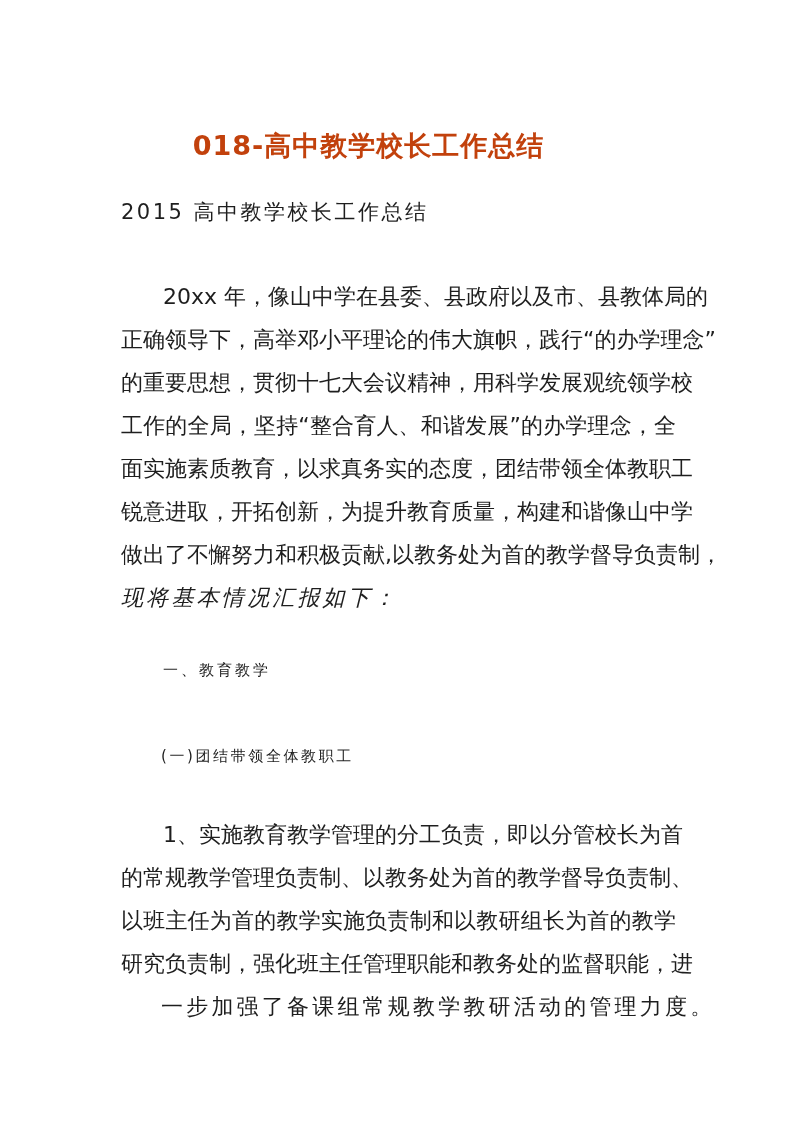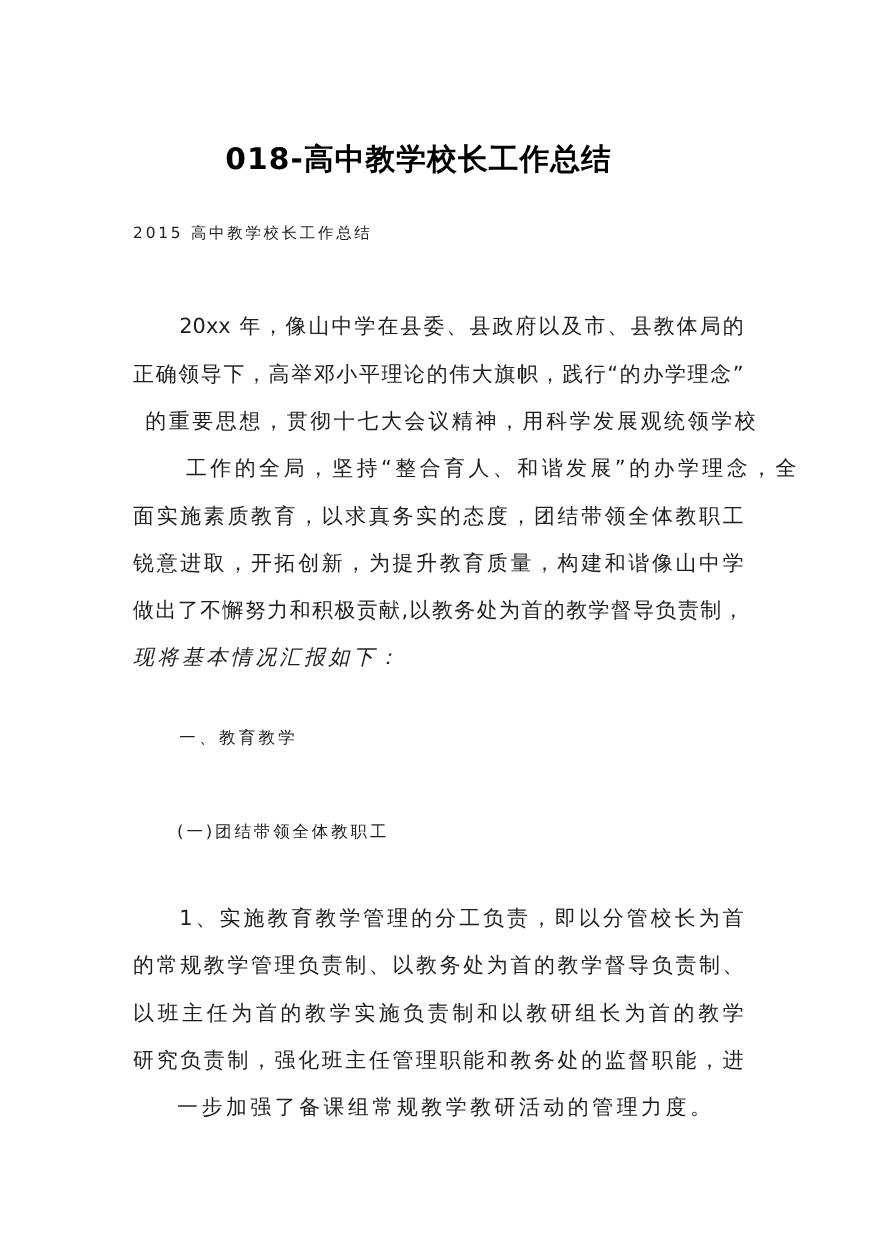--- a/index.html
+++ b/index.html
@@ -17,54 +17,54 @@
     }
     .page {
       position: absolute;
       left: 0; top: 0;
       width: 793px;
       height: 1122px;
       background: #ffffff;
     }
     .title {
       position: absolute;
-      left: 12px;
+      left: 0;
       width: 737px;
       top: 128px;
       text-align: center;
       font-size: 27px;
       font-weight: bold;
-      color: #000000;
+      color: #c2410c;
       letter-spacing: 1px;
       line-height: 36px;
     }
     .line {
       position: absolute;
       left: 121px;
       width: 555px;
-      font-size: 19px;
+      font-size: 22px;
       line-height: 26px;
       white-space: nowrap;
       letter-spacing: 3.2px;
       color: #1e1e1e;
     }
     .line.justify {
       text-align: justify;
       text-align-last: justify;
       letter-spacing: 0;
     }
     .line.indent {
       left: 163px;
       width: 513px;
     }
     .subtitle {
       position: absolute;
       left: 121px;
       top: 199px;
-      font-size: 14px;
+      font-size: 21px;
       line-height: 26px;
       letter-spacing: 2.5px;
       color: #1e1e1e;
       white-space: nowrap;
     }
     .heading {
       position: absolute;
       font-size: 15px;
       line-height: 26px;
       letter-spacing: 3px;
@@ -77,22 +77,22 @@
 
 <div class="page">
 
   <div class="title">018-高中教学校长工作总结</div>
 
   <div class="subtitle">2015 高中教学校长工作总结</div>
 
   <div>
     <div class="line justify indent" style="top:284px;">20xx 年，像山中学在县委、县政府以及市、县教体局的</div>
     <div class="line justify" style="top:327px;">正确领导下，高举邓小平理论的伟大旗帜，践行“的办学理念”</div>
-    <div class="line justify" style="top:370px;margin-left:11px;">的重要思想，贯彻十七大会议精神，用科学发展观统领学校</div>
-    <div class="line justify" style="top:413px;margin-left:48px;">工作的全局，坚持“整合育人、和谐发展”的办学理念，全</div>
+    <div class="line justify" style="top:370px;">的重要思想，贯彻十七大会议精神，用科学发展观统领学校</div>
+    <div class="line justify" style="top:413px;">工作的全局，坚持“整合育人、和谐发展”的办学理念，全</div>
     <div class="line justify" style="top:456px;">面实施素质教育，以求真务实的态度，团结带领全体教职工</div>
     <div class="line justify" style="top:499px;">锐意进取，开拓创新，为提升教育质量，构建和谐像山中学</div>
     <div class="line justify" style="top:542px;">做出了不懈努力和积极贡献,以教务处为首的教学督导负责制，</div>
     <div class="line" style="top:585px;font-style:italic;">现将基本情况汇报如下：</div>
   </div>
 
   <div class="heading" style="left:163px; top:657px;">一、教育教学</div>
 
   <div class="heading" style="left:161px; top:743px; letter-spacing:2.6px;">(一)团结带领全体教职工</div>
 

